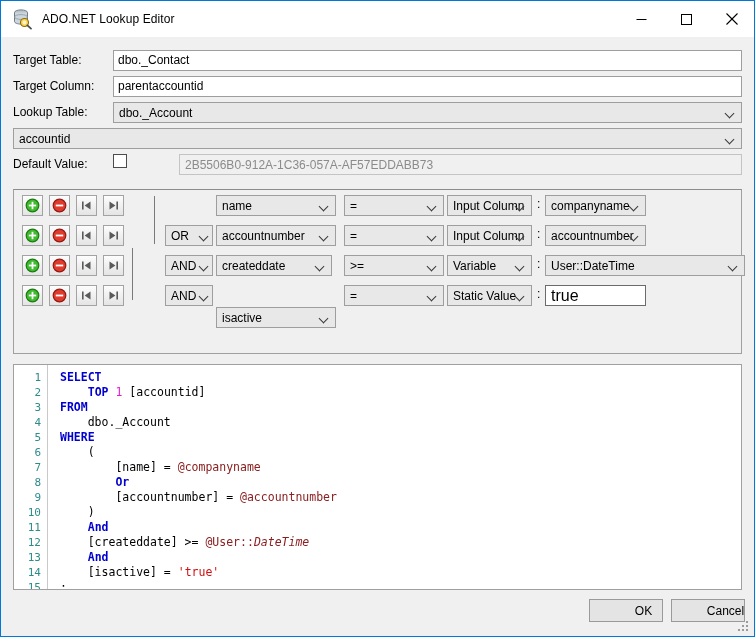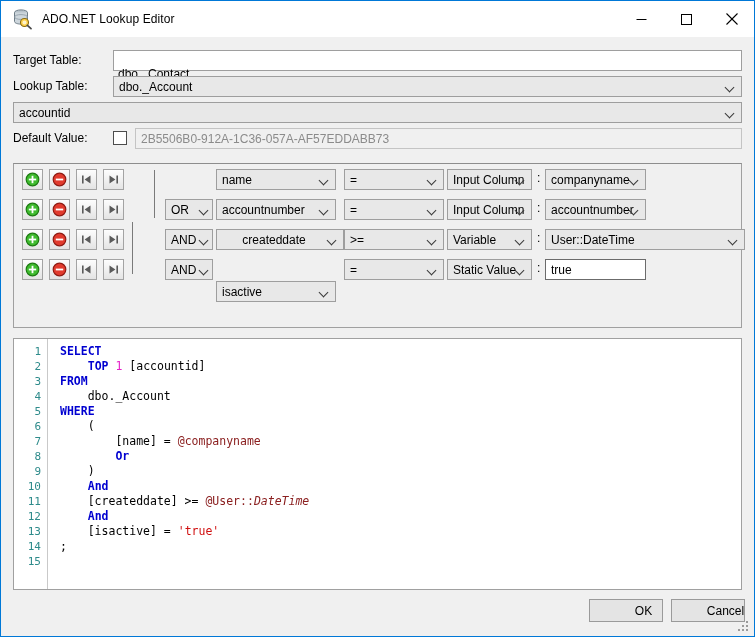--- a/index.html
+++ b/index.html
@@ -23,34 +23,34 @@
   .win-ctrl{width:45px;height:36px;display:flex;align-items:center;justify-content:center;}
   .win-ctrl svg{display:block;}
   
   .form{flex:0 0 auto;padding:10px 12px 0 12px;}
   .frow{display:flex;align-items:center;height:26px;margin-bottom:0px;}
   .flabel{width:100px;flex:0 0 auto;font-size:12px;color:#000;}
   .fctl{flex:1 1 auto;position:relative;height:21px;}
   .textbox{
     width:100%;height:21px;box-sizing:border-box;border:1px solid #9e9e9e;
     background:#ffffff;font-family:"Liberation Sans", sans-serif;font-size:12px;
-    padding:16px 0 2px 4px;color:#000;line-height:15px;
+    padding:2px 0 2px 4px;color:#000;line-height:15px;
   }
   .combobox{
     width:100%;height:21px;box-sizing:border-box;border:1px solid #9e9e9e;
     background:#e8e8e8;font-size:12px;padding:3px 18px 2px 5px;color:#000;
     line-height:14px;position:relative;overflow:hidden;white-space:nowrap;
   }
   .chev{position:absolute;right:6px;top:50%;margin-top:-2px;width:9px;height:5px;}
   .chev:before{
     content:"";position:absolute;left:0;top:0;width:6px;height:6px;
     border-right:1.3px solid #3a3a3a;border-bottom:1.3px solid #3a3a3a;
     transform:rotate(45deg);
   }
-  .dv-wrap{display:flex;align-items:center;width:100%;}
+  .dv-wrap{display:flex;align-items:flex-start;width:100%;gap:44px;}
   .checkbox{
     width:14px;height:14px;box-sizing:border-box;border:1px solid #4c4c4c;
     background:#fff;flex:0 0 auto;margin-right:8px;
   }
   .dv-box{
     flex:1 1 auto;height:21px;box-sizing:border-box;border:1px solid #c4c4c4;
     background:#f0f0f0;color:#8b8b8b;font-size:12px;padding:3px 0 2px 5px;line-height:14px;
   }
   
   .cond-panel{
@@ -74,21 +74,21 @@
   .op-combo .chev{right:3px;}
   .fld-slot{position:absolute;}
   .cmb{
     height:21px;box-sizing:border-box;border:1px solid #9e9e9e;background:#e8e8e8;
     font-size:12px;color:#000;padding:3px 17px 2px 5px;line-height:14px;position:relative;
     overflow:hidden;white-space:nowrap;
   }
   .colon{position:absolute;font-size:12px;color:#000;}
   .txt{
     height:21px;box-sizing:border-box;border:1px solid #6b6b6b;background:#fff;
-    font-size:12px;color:#000;padding:3px 4px 14px 5px;line-height:14px;
+    font-size:16px;color:#000;padding:3px 4px 14px 5px;line-height:14px;
   }
   
   .sql-panel{
     margin:10px 12px 0 12px;flex:1 1 auto;box-sizing:border-box;
     border:1px solid #a0a0a0;background:#ffffff;display:flex;overflow:hidden;position:relative;
   }
   .gutter{
     width:34px;flex:0 0 auto;background:#ffffff;border-right:1px solid #c9c9c9;
     padding-top:5px;text-align:right;box-sizing:border-box;
   }
@@ -159,20 +159,26 @@
 
   <div class="form">
 
     <div class="frow">
       <span class="flabel">Target Table:</span>
       <div class="fctl">
         <div class="textbox">dbo._Contact</div>
       </div>
     </div>
 
+    <div class="frow">
+      <span class="flabel">Target Column:</span>
+      <div class="fctl">
+        <div class="textbox">parentaccountid</div>
+      </div>
+    </div>
 
     <div class="frow">
       <span class="flabel">Lookup Table:</span>
       <div class="fctl">
         <div class="combobox">
           <span>dbo._Account</span>
           <span class="chev"></span>
         </div>
       </div>
     </div>
@@ -346,21 +352,21 @@
               <polygon points="3.5,3.5 3.5,11.5 9.4,7.5" fill="#5a5a5a"></polygon>
             </svg>
         </div>
       </div>
       <div class="op-slot" style="left:151px;">
         <div class="op-combo">
           <span>AND</span>
           <span class="chev"></span>
         </div>
       </div>
-      <div class="fld-slot" style="left:202px;width:128px;text-align:center;">
+      <div class="fld-slot" style="left:202px;width:116px;">
         <div class="cmb">
           <span>createddate</span>
           <span class="chev"></span>
         </div>
       </div>
       <div class="fld-slot" style="left:330px;width:100px;">
         <div class="cmb">
           <span>&gt;=</span>
           <span class="chev"></span>
         </div>
@@ -460,20 +466,21 @@
     </div>
     <div class="code" id="code-area">
         <div><span class="k">SELECT</span></div>
         <div>    <span class="k">TOP</span> <span class="num">1</span> [accountid]</div>
         <div><span class="k">FROM</span></div>
         <div>    dbo._Account</div>
         <div><span class="k">WHERE</span></div>
         <div>    (</div>
         <div>        [name] = <span class="var">@companyname</span></div>
         <div>        <span class="k">Or</span></div>
+        <div>        [accountnumber] = <span class="var">@accountnumber</span></div>
         <div>    )</div>
         <div>    <span class="k">And</span></div>
         <div>    [createddate] &gt;= <span class="var"><span class="var">@User</span>::</span><span class="it">DateTime</span></div>
         <div>    <span class="k">And</span></div>
         <div>    [isactive] = <span class="str">'true'</span></div>
         <div>;</div>
       </div>
   </div>
 
   <div class="footer">

